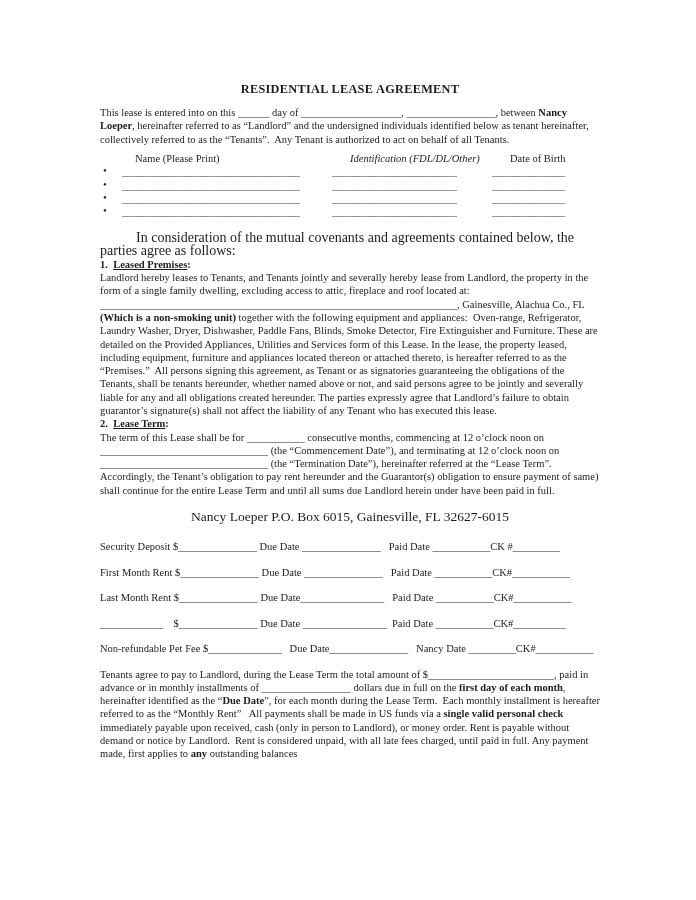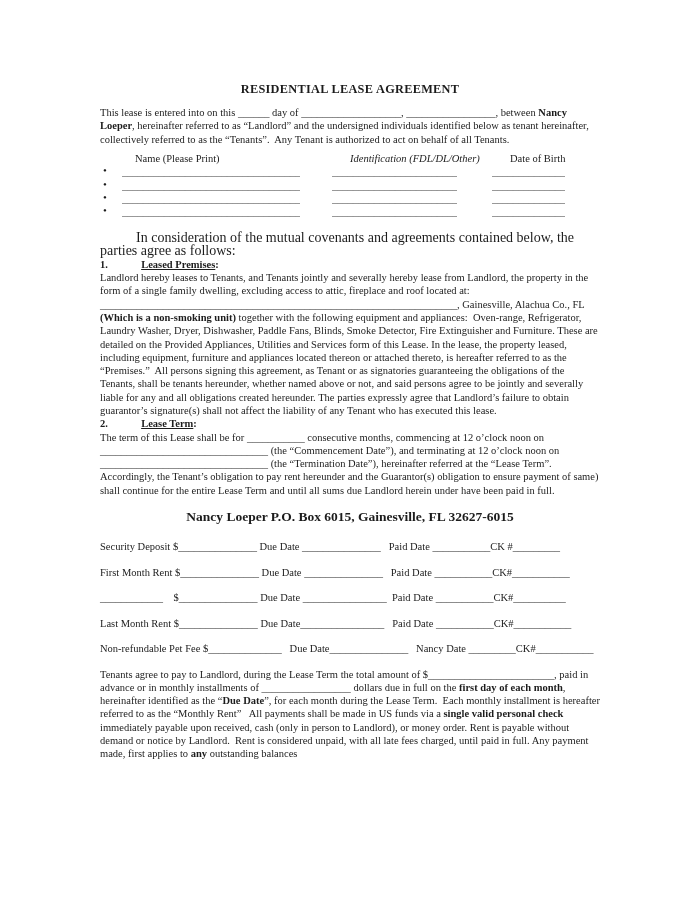--- a/index.html
+++ b/index.html
@@ -40,26 +40,26 @@
   .t-row .c1 { left: 232px; width: 125px; }
   .t-row .c2 { left: 392px; width: 73px; }
 
   .consideration {
     margin: 13px 0 0 0;
     text-indent: 36px;
     font-size: 14px;
     white-space: pre-wrap;
   }
   .sec-head { font-weight: bold; white-space: pre-wrap; }
-  .sec-head u, .payments-head u { text-decoration: underline; margin-left: 28px; }
+  .sec-head u, .payments-head u { text-decoration: underline; }
   .rent-head { margin-top: 18px; }
 
   .payee {
     text-align: center;
-    font-weight: bold;
+    font-weight: normal;
     font-size: 13.5px;
     line-height: 16px;
     margin: 12px 0 15px 0;
   }
   .pay-row {
     white-space: pre;
     margin-bottom: 12.2px;
     color: #1c1c1c;
   }
   .total-para { margin-top: 5px; }
@@ -129,22 +129,22 @@
   <div class="sec-head"><span>2.  </span><u>Lease Term</u><span>:</span></div>
 
   <p class="para">The term of this Lease shall be for ___________ consecutive months, commencing at 12 o’clock noon on ________________________________ (the “Commencement Date”), and terminating at 12 o’clock noon on ________________________________ (the “Termination Date”), hereinafter referred at the “Lease Term”. Accordingly, the Tenant’s obligation to pay rent hereunder and the Guarantor(s) obligation to ensure payment of same) shall continue for the entire Lease Term and until all sums due Landlord herein under have been paid in full.</p>
 
 
   <div class="payee">Nancy Loeper   P.O. Box 6015, Gainesville, FL 32627-6015</div>
 
   <div>
     <div class="pay-row">Security Deposit $_______________ Due Date _______________   Paid Date ___________CK #_________</div>
     <div class="pay-row">First Month Rent $_______________ Due Date _______________   Paid Date ___________CK#___________</div>
+    <div class="pay-row">Last Month Rent $_______________ Due Date________________   Paid Date ___________CK#___________</div>
     <div class="pay-row">____________    $_______________ Due Date ________________  Paid Date ___________CK#__________</div>
-    <div class="pay-row">Last Month Rent $_______________ Due Date________________   Paid Date ___________CK#___________</div>
     <div class="pay-row">Non-refundable Pet Fee $______________   Due Date_______________   Nancy Date _________CK#___________</div>
   </div>
 
   <p class="para total-para"><span>Tenants agree to pay to Landlord, during the Lease Term the total amount of $________________________, paid in advance or in monthly installments of _________________ dollars due in full on the </span><span class="b">first day of each month</span><span>, hereinafter identified as the “</span><span class="b">Due Date</span><span>”, for each month during the Lease Term.  Each monthly installment is hereafter referred to as the “Monthly Rent”   All payments shall be made in US funds via a </span><span class="b">single valid personal check</span><span> immediately payable upon received, cash (only in person to Landlord), or money order. Rent is payable without demand or notice by Landlord.  Rent is considered unpaid, with all late fees charged, until paid in full. Any payment made, first applies to </span><span class="b">any</span><span> outstanding balances</span></p>
 
   <div class="page-number">1</div>
 
   <div class="signatures">
     <span>X _____</span>
     <span>X_____</span>

